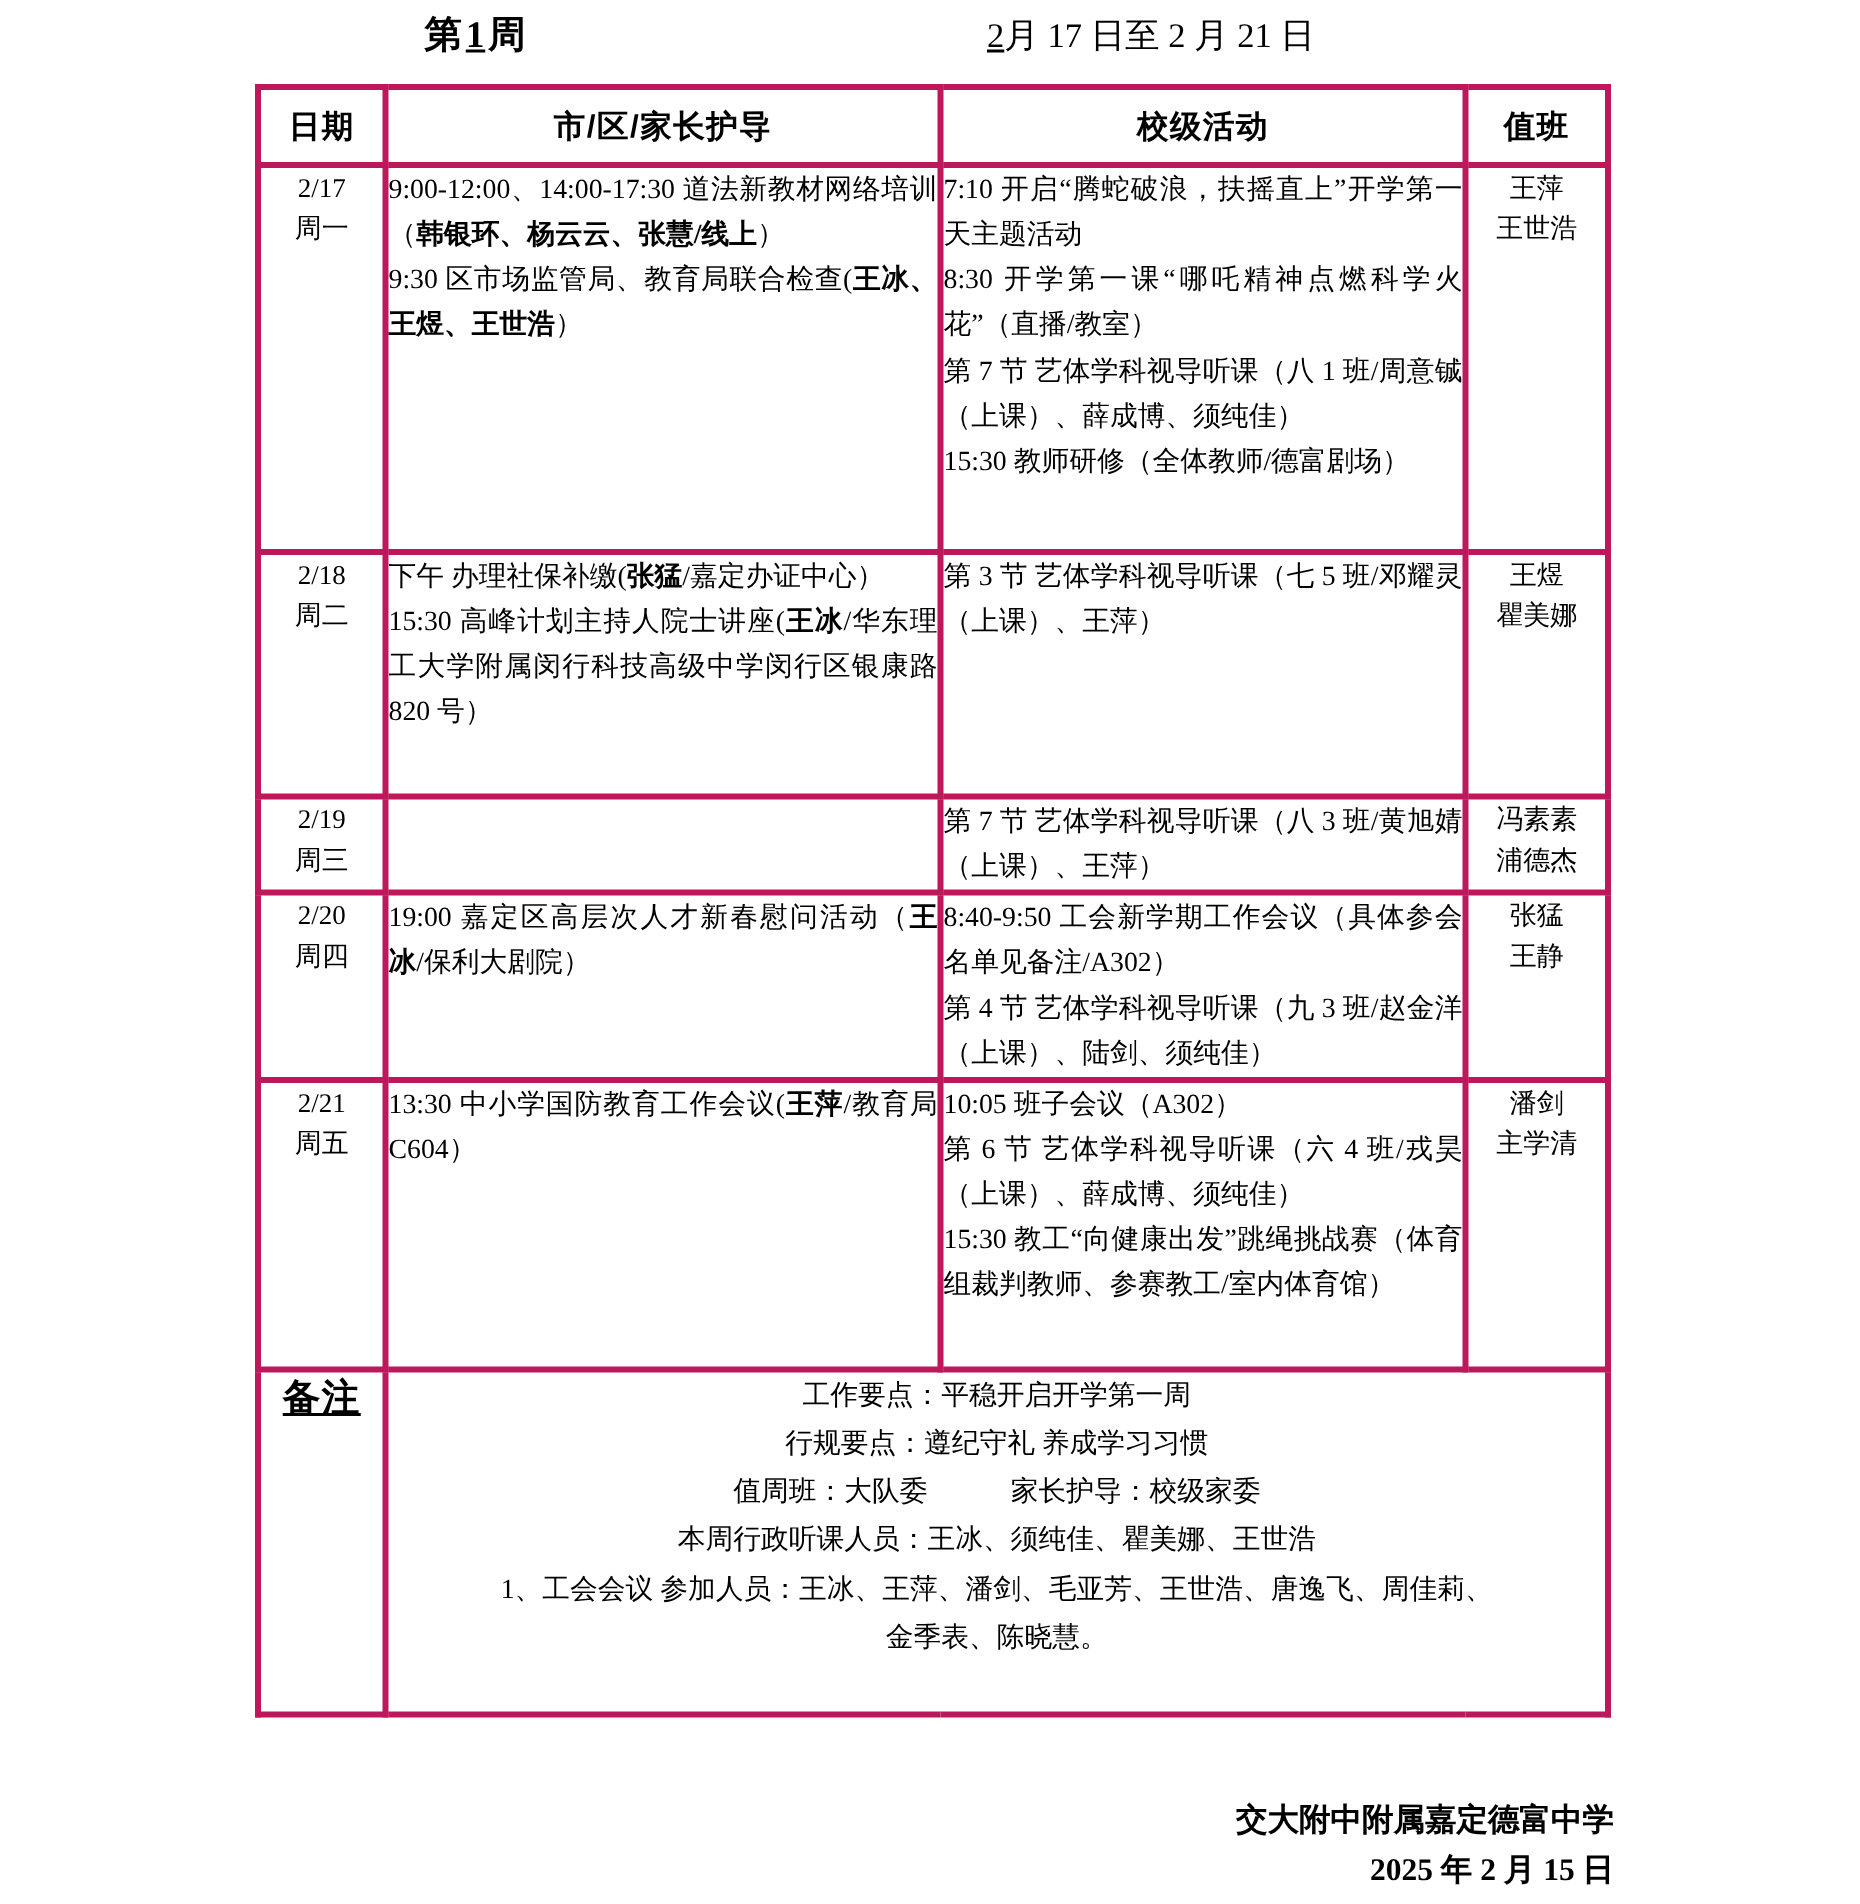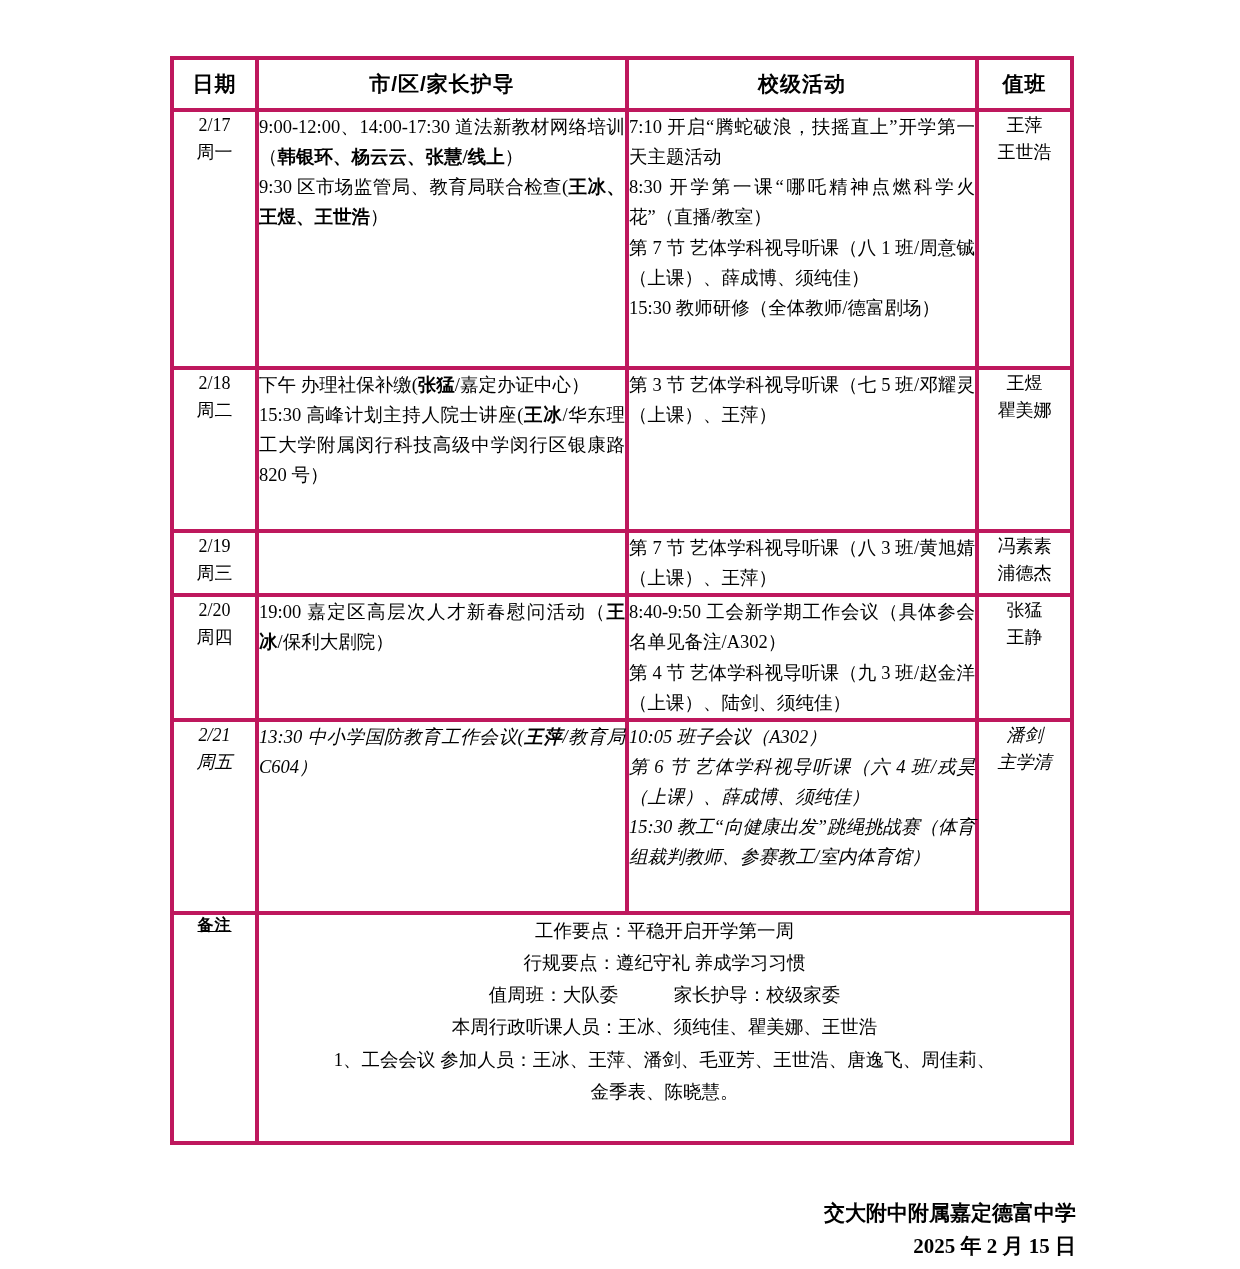--- a/index.html
+++ b/index.html
@@ -106,21 +106,21 @@
     text-align: justify;
     text-justify: inter-ideograph;
   }
   .cell-body .ln { display: block; }
   .cell-body b { font-weight: bold; }
 
   .cell-remark-label {
     text-align: center;
     vertical-align: middle;
     font-weight: bold;
-    font-size: 16px;
+    font-size: 25px;
     font-family: "Liberation Sans", "DejaVu Sans", sans-serif;
     letter-spacing: 1px;
     text-decoration: underline;
   }
   .cell-remark {
     font-size: 18.5px;
     line-height: 1.74;
     padding: 8px 6px 26px 6px;
   }
   .cell-remark .ln { display: block; white-space: pre; text-align: center; }
@@ -135,20 +135,28 @@
     line-height: 1.55;
     font-weight: bold;
   }
   .footer .ln { display: block; white-space: nowrap; }
 </style>
 </head>
 <body>
 
 <div class="page">
 
+  <div class="title-row">
+    <div class="title-week">
+      <span>第</span><span class="num">1</span><span>周</span>
+    </div>
+    <div class="title-range">
+      <span class="lead">2</span><span>月 17 日至 2 月 21 日</span>
+    </div>
+  </div>
 
   <table class="tbl">
     <colgroup>
       <col class="c-date">
         <col class="c-city">
         <col class="c-school">
         <col class="c-duty">
     </colgroup>
     <thead>
       <tr>
@@ -220,21 +228,21 @@
           </td>
           <td class="cell-body">
             <span class="ln"><span>8:40-9:50  工会新学期工作会议（具体参会名单见备注/A302）</span></span>
             <span class="ln"><span>第 4 节  艺体学科视导听课（九 3 班/赵金洋（上课）、陆剑、须纯佳）</span></span>
           </td>
           <td class="cell-duty">
             <div>张猛</div>
             <div>王静</div>
           </td>
         </tr>
-        <tr style="height: 193px; font-style: italic;">
+        <tr style="height: 193px;">
           <td class="cell-date">
             <div>2/21</div>
             <div>周五</div>
           </td>
           <td class="cell-body">
             <span class="ln"><span>13:30  中小学国防教育工作会议(</span><b>王萍</b><span>/教育局 C604）</span></span>
           </td>
           <td class="cell-body">
             <span class="ln"><span>10:05  班子会议（A302）</span></span>
             <span class="ln"><span>第 6 节  艺体学科视导听课（六 4 班/戎昊（上课）、薛成博、须纯佳）</span></span>

